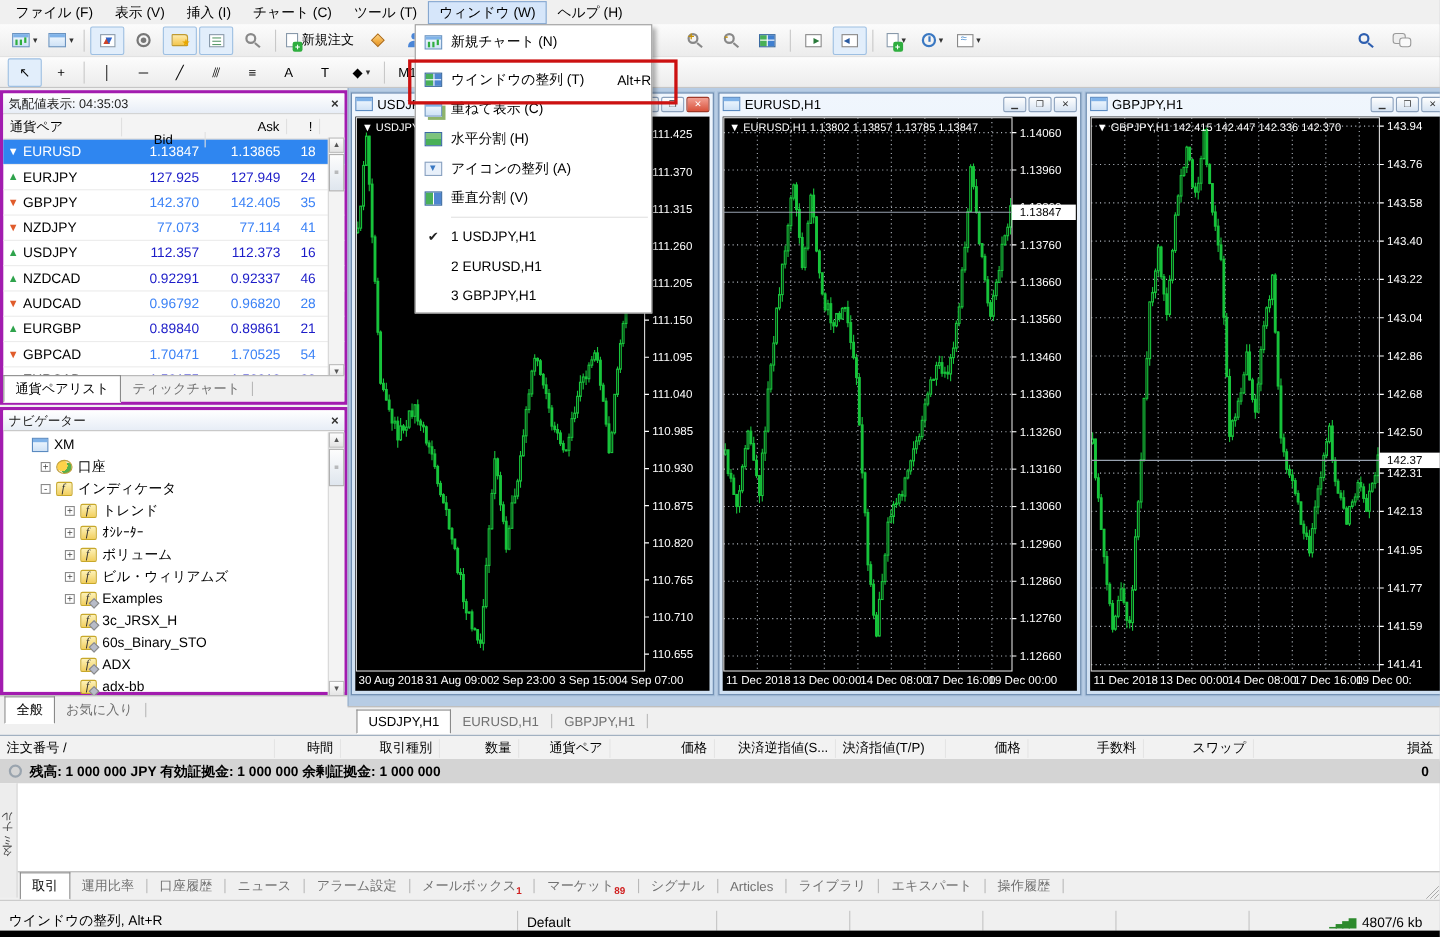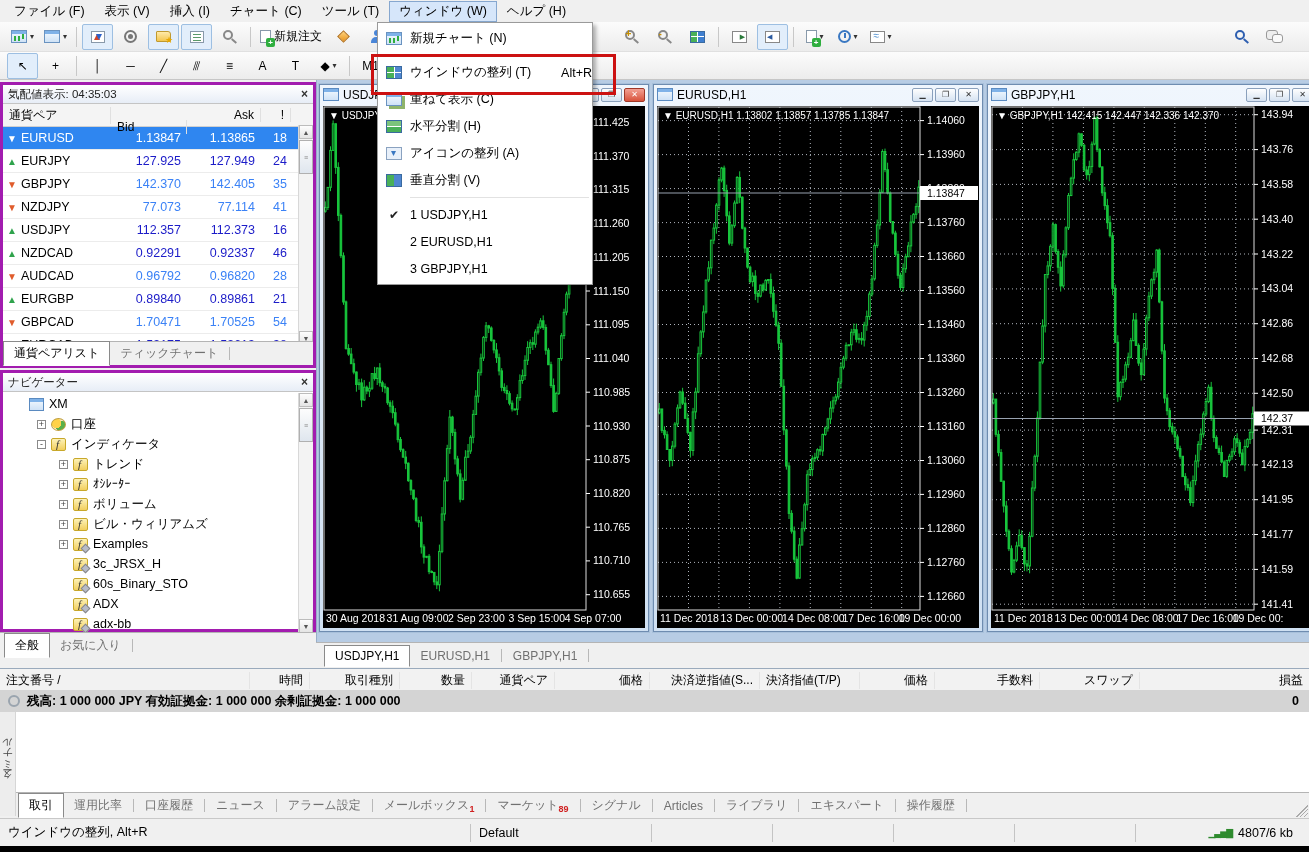--- a/index.html
+++ b/index.html
@@ -184,21 +184,21 @@
   #balance{position:absolute;left:0;top:690px;width:1309px;height:22px;background:#d4d4d4;display:flex;
       align-items:center;font-weight:bold;font-size:12.5px;border-bottom:1px solid #c0c0c0;}
   .bal-ico{width:8px;height:8px;border:2px solid #9aa4ae;border-radius:50%;margin:0 7px 0 8px;flex:0 0 8px;}
   #t-body{position:absolute;left:0;top:712px;width:1309px;height:80px;background:#fff;}
   #side-label{position:absolute;left:0;top:712px;width:15px;height:104px;background:#ededed;
       border-right:1px solid #d6d6d6;display:flex;align-items:center;justify-content:center;z-index:5;}
   #side-label span{writing-mode:vertical-rl;transform:rotate(180deg);font-size:10px;color:#444;}
   #bottom-tabs{position:absolute;left:0;top:792px;width:1309px;height:26px;padding-left:18px;}
   
   #statusbar{position:absolute;left:0;top:818px;width:1309px;height:28px;background:#f0f0f0;
-      border-top:1px solid #c8c8c8;display:flex;align-items:center;font-size:12.5px;box-sizing:border-box;}
+      border-top:1px solid #c8c8c8;display:flex;align-items:flex-end;font-size:12.5px;box-sizing:border-box;}
   .st-sep{width:1px;height:18px;background:#c4c4c4;}
   .st-cell{padding:0 8px;box-sizing:border-box;white-space:nowrap;}
   #st-msg{width:470px;}
   #st-profile{width:180px;}
   .st-empty{width:120px;height:100%;}
   #st-right{margin-left:auto;display:flex;align-items:center;gap:6px;padding-right:16px;}
   .sig{font-size:9px;color:#2d8a2d;letter-spacing:-1px;}
   #grip{position:absolute;right:1px;bottom:35px;width:12px;height:12px;
       background:linear-gradient(135deg,transparent 50%,#aaa 50%,#aaa 55%,transparent 55%,transparent 65%,#aaa 65%,#aaa 70%,transparent 70%,transparent 80%,#aaa 80%,#aaa 85%,transparent 85%);}
   #blackstrip{position:absolute;left:0;top:846px;width:1309px;height:6px;background:#000;}
@@ -341,21 +341,21 @@
       </div>
     </div>
 
   <div id="mw" class="panel">
     <div class="panel-title">
       <span>気配値表示: 04:35:03</span>
       <span class="panel-close">×</span>
     </div>
     <div class="mw-header" id="mw-header">
         <span class="mw-hcol" style="width: 108px; flex: 0 0 108px; text-align: left;">通貨ペア</span>
-        <span class="mw-hcol" style="width: 76px; flex: 0 0 76px; text-align: left; margin-top: 23px;">Bid</span>
+        <span class="mw-hcol" style="width: 76px; flex: 0 0 76px; text-align: center; margin-top: 23px;">Bid</span>
         <span class="mw-hcol" style="width: 74px; flex: 0 0 74px; text-align: right;">Ask</span>
         <span class="mw-hcol" style="width: 30px; flex: 0 0 30px; text-align: right;">!</span>
       </div>
     <div id="mw-rows">
         <div class="mw-row selected">
           <span class="mw-arr down">▼</span>
           <span class="mw-sym">EURUSD</span>
           <span class="mw-bid v-red">1.13847</span>
           <span class="mw-ask v-red">1.13865</span>
           <span class="mw-spr v-red">18</span>

